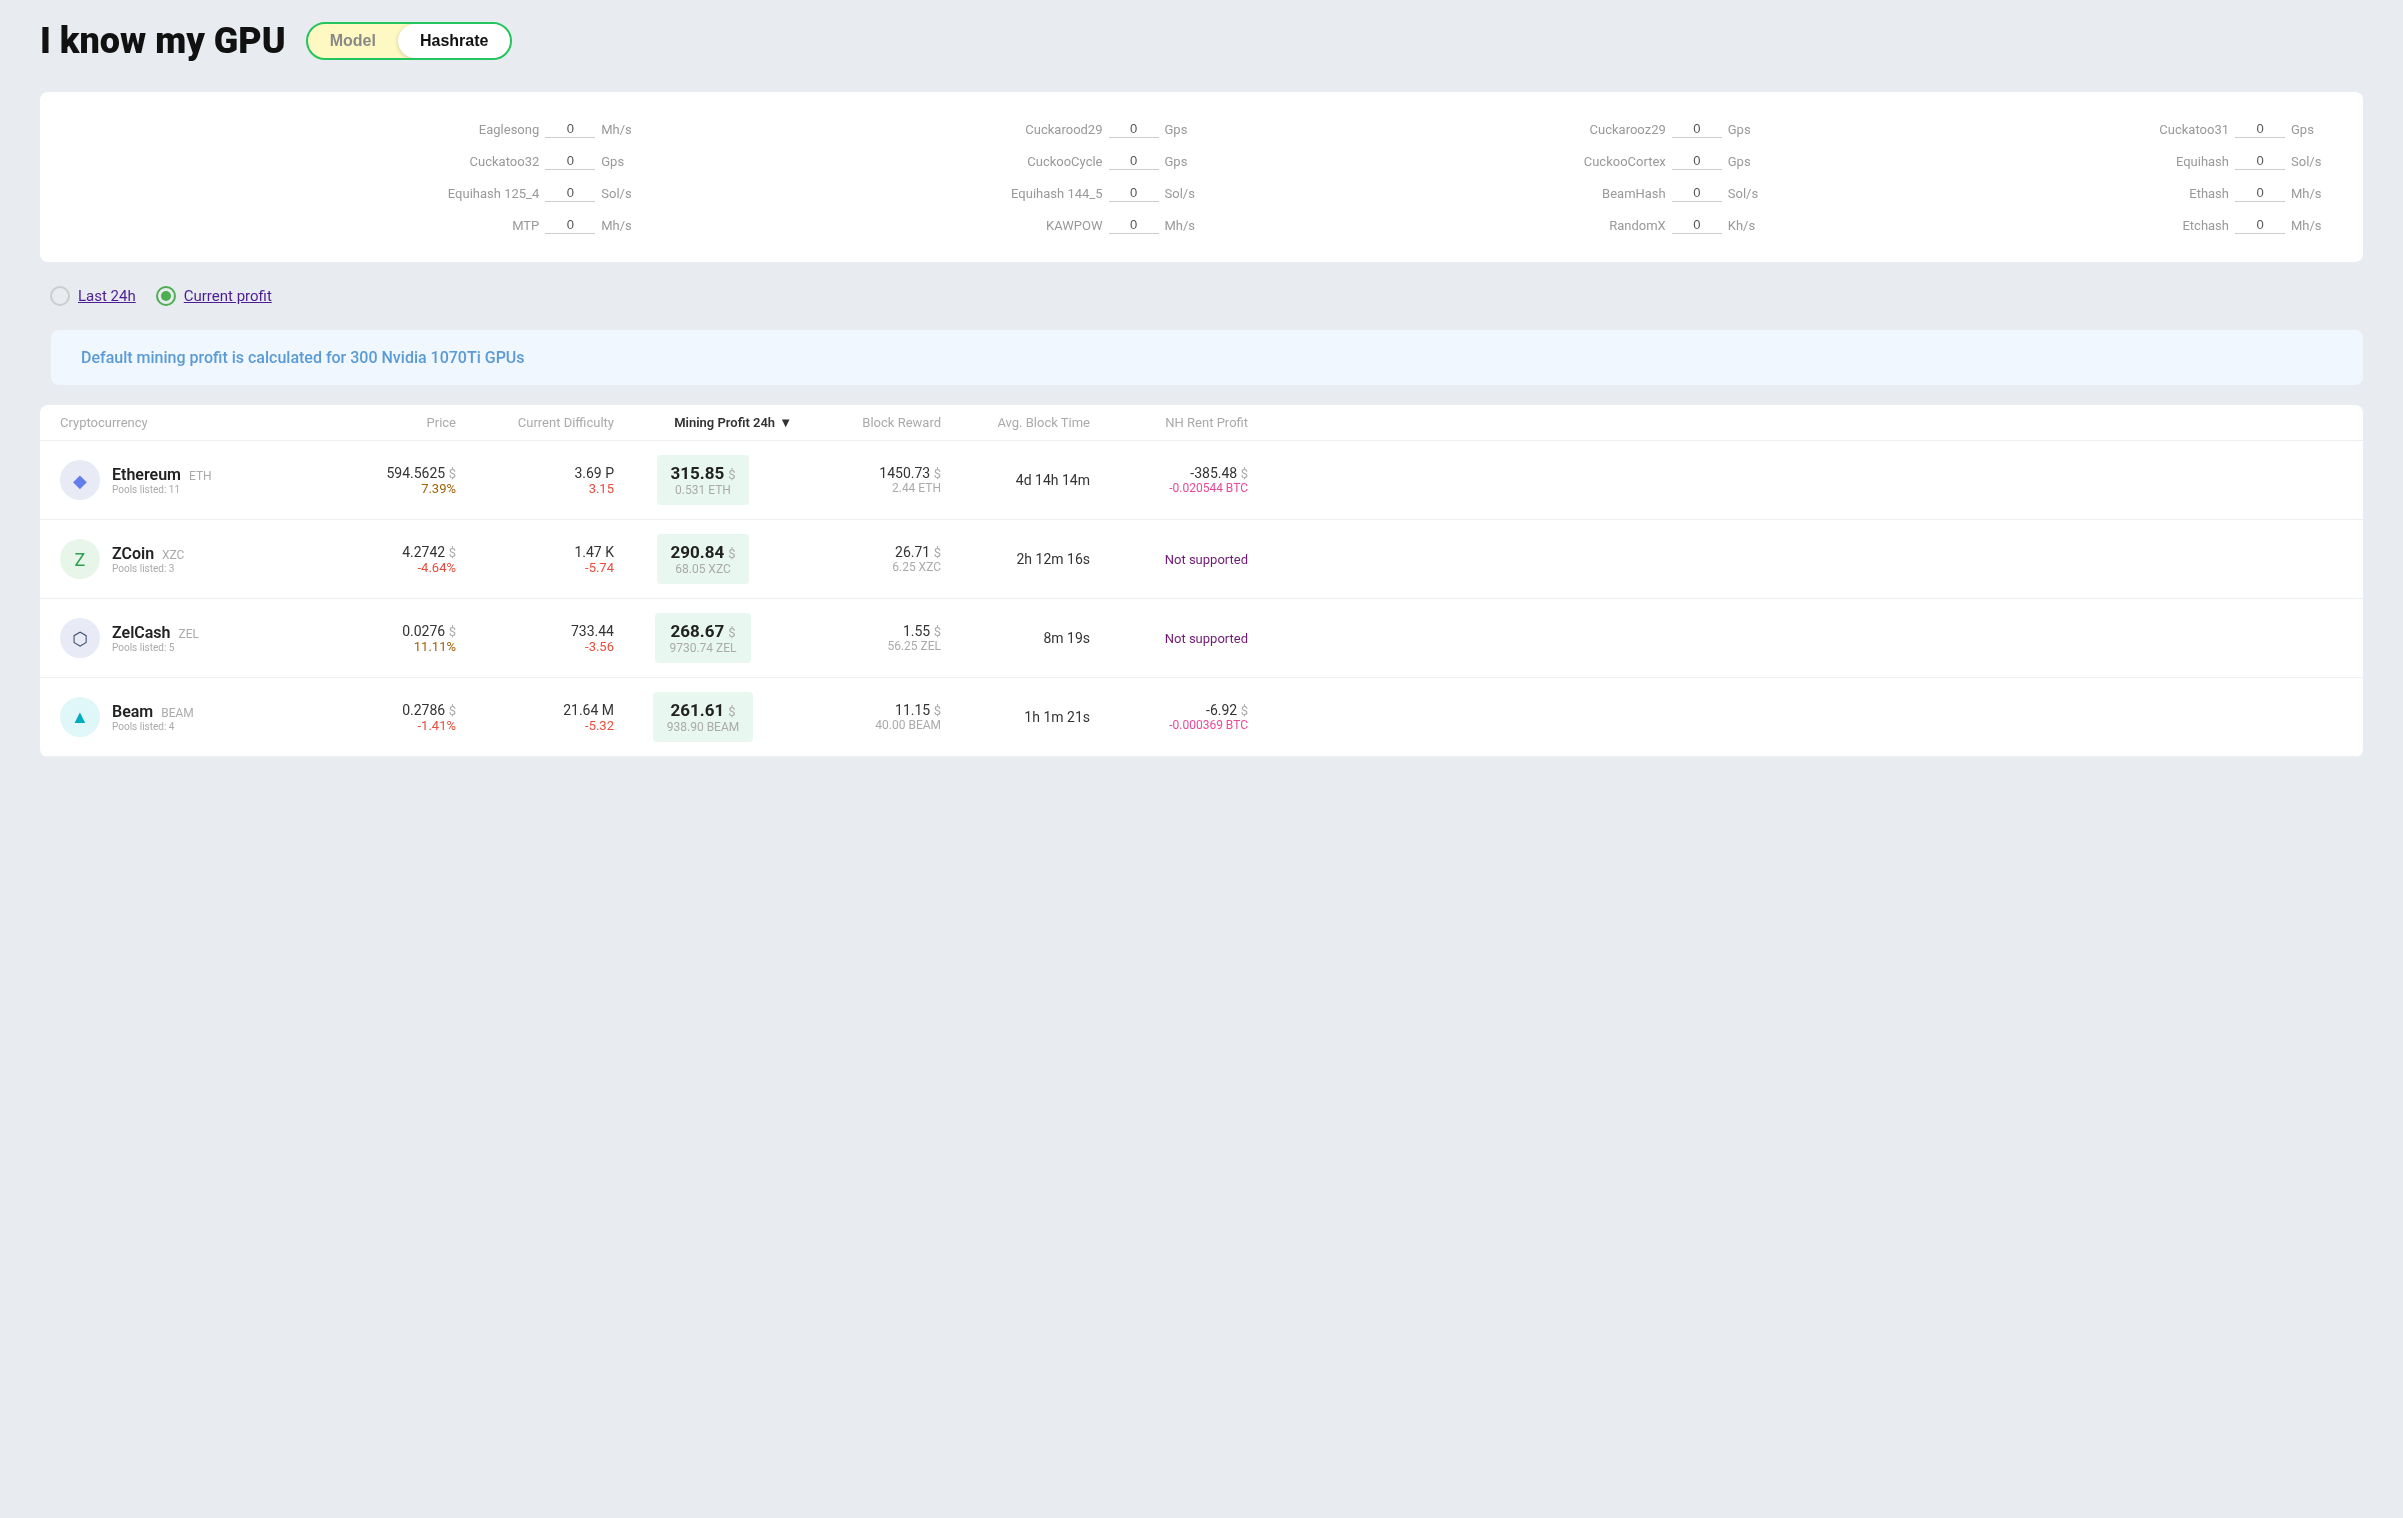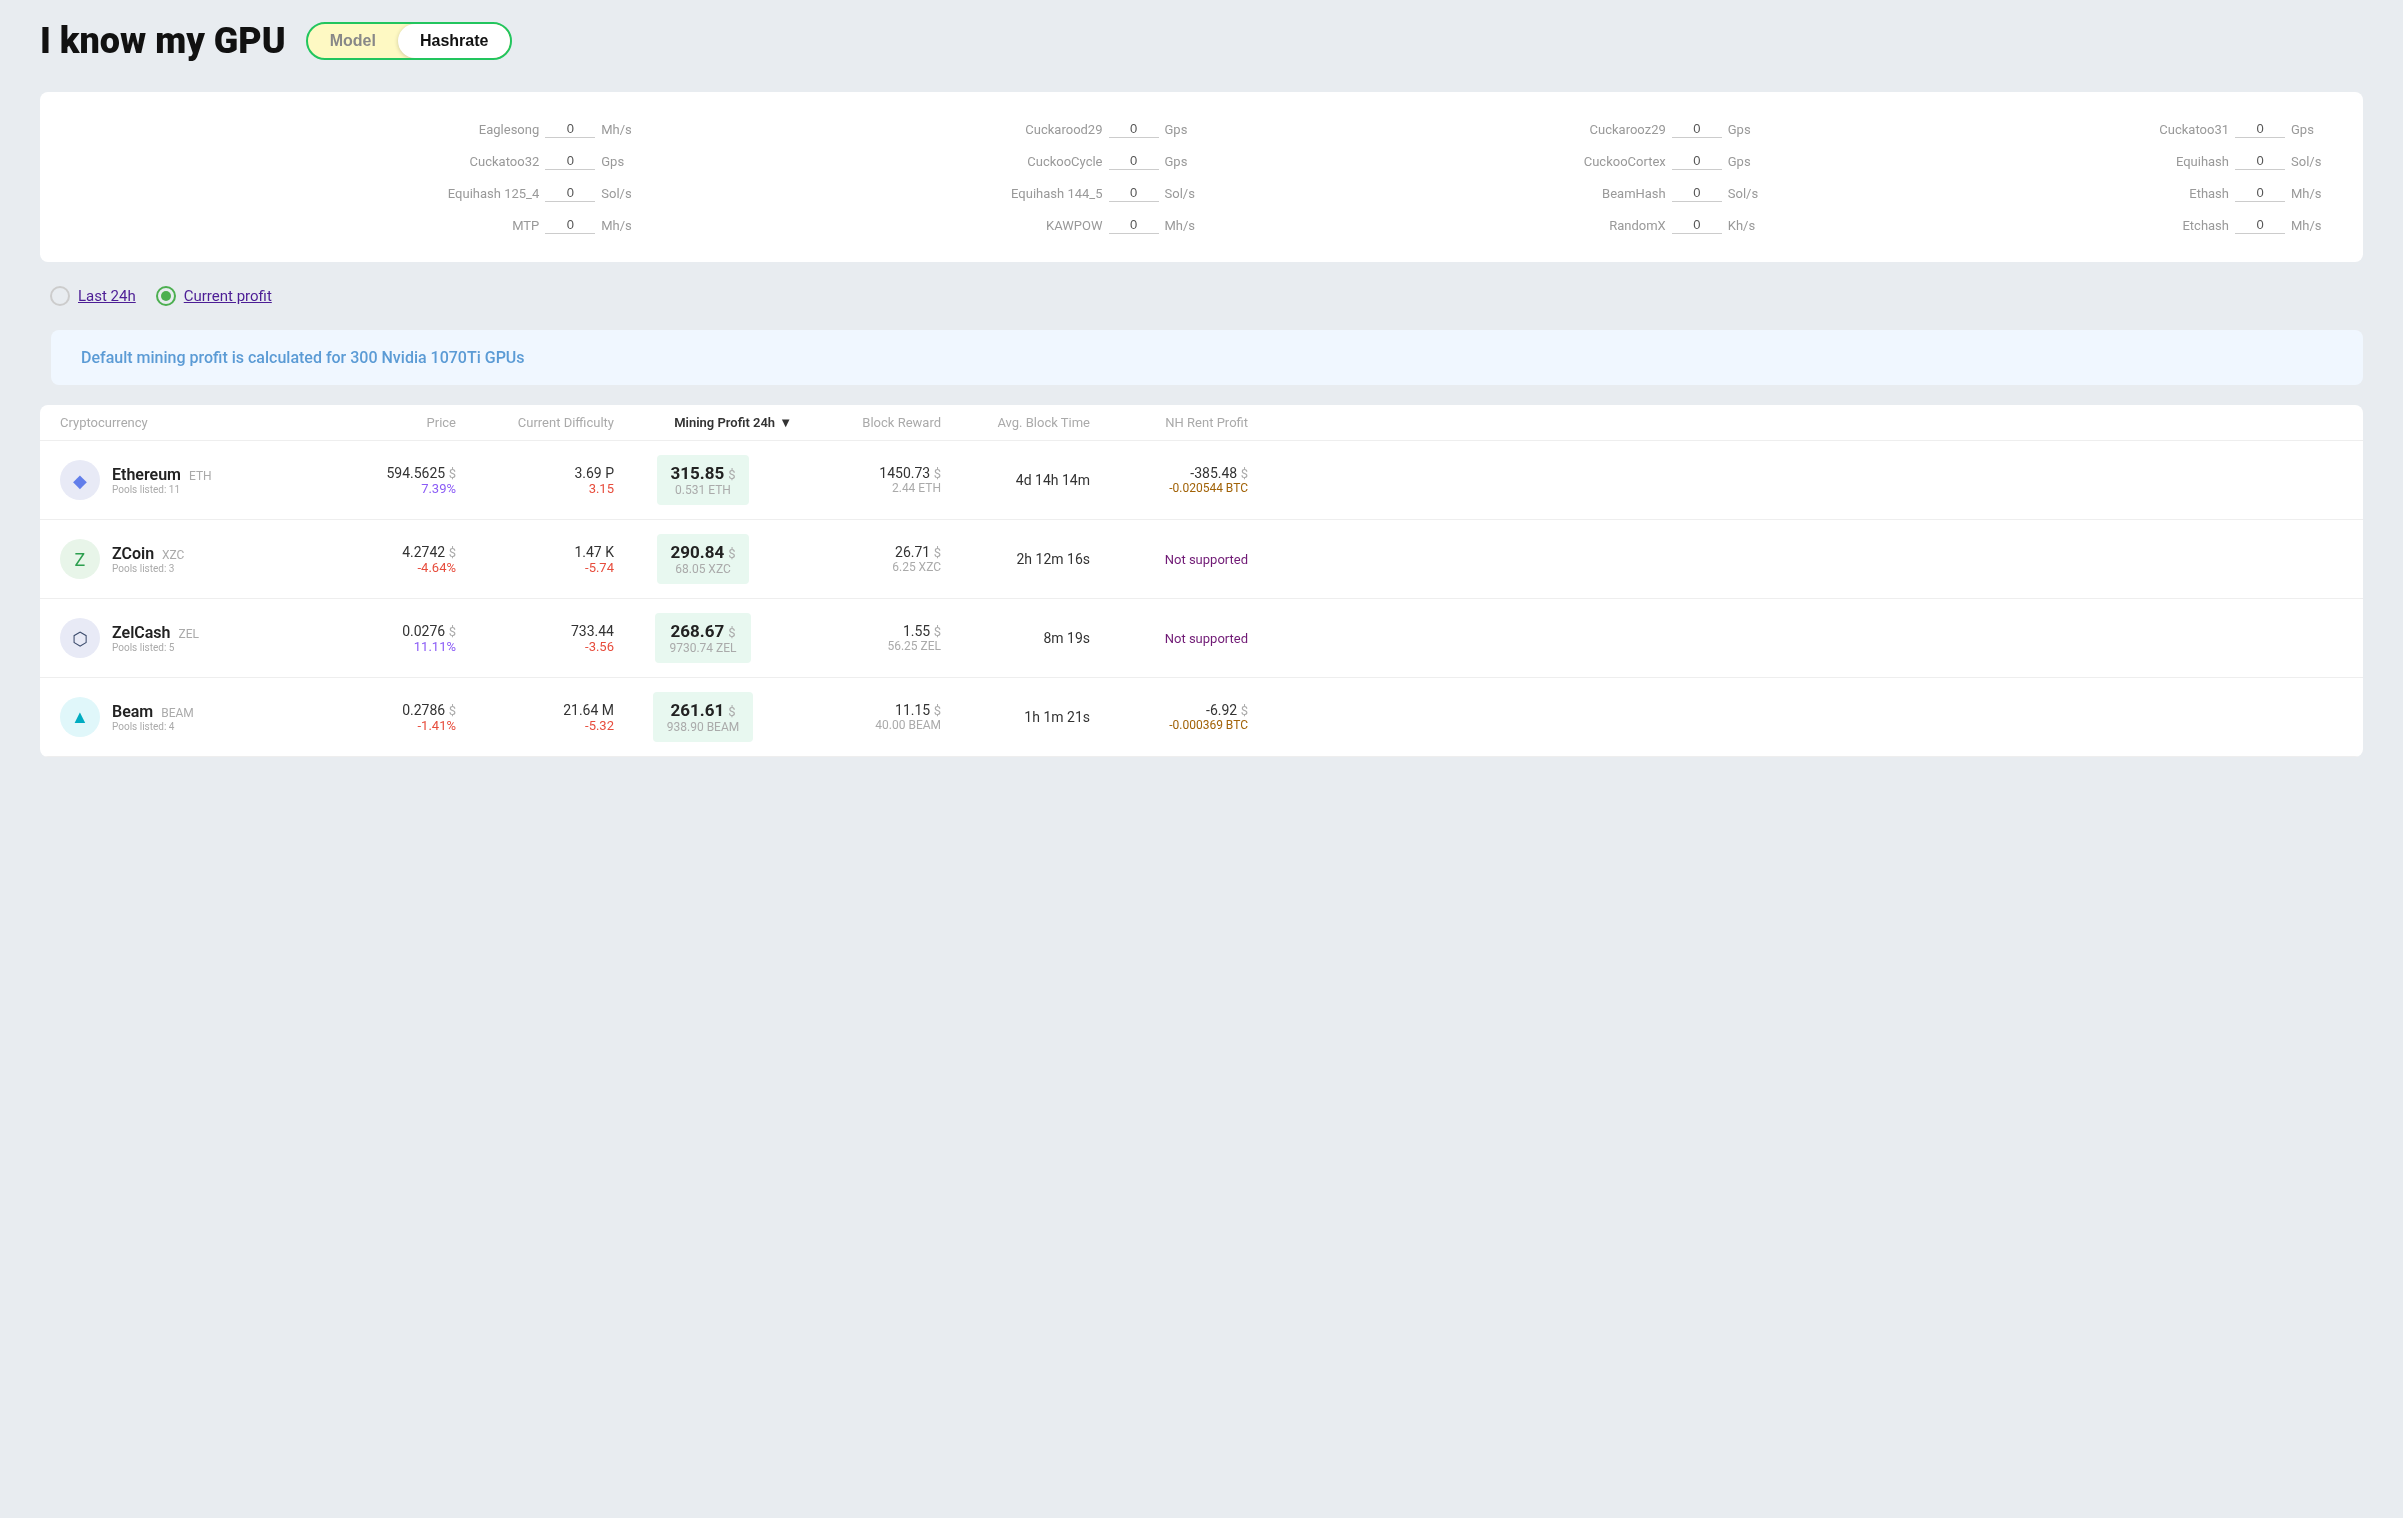--- a/index.html
+++ b/index.html
@@ -252,21 +252,21 @@
       font-size: 14px;
       color: #333;
     }
 
     .price-dollar {
       color: #aaa;
       font-size: 13px;
     }
 
     .price-change-pos {
-      color: #8b5cf6;
+      color: #a16207;
       font-size: 13px;
     }
 
     .price-change-neg {
       color: #e74c3c;
       font-size: 13px;
     }
 
     .difficulty-value {
       font-size: 14px;
@@ -316,21 +316,21 @@
     }
 
     .nh-value {
       font-size: 14px;
       color: #333;
       text-align: right;
     }
 
     .nh-sub {
       font-size: 12px;
-      color: #a16207;
+      color: #ec4899;
       text-align: right;
     }
 
     .not-supported {
       font-size: 13px;
       color: #701a75;
       text-align: right;
     }
   </style>
 </head>

